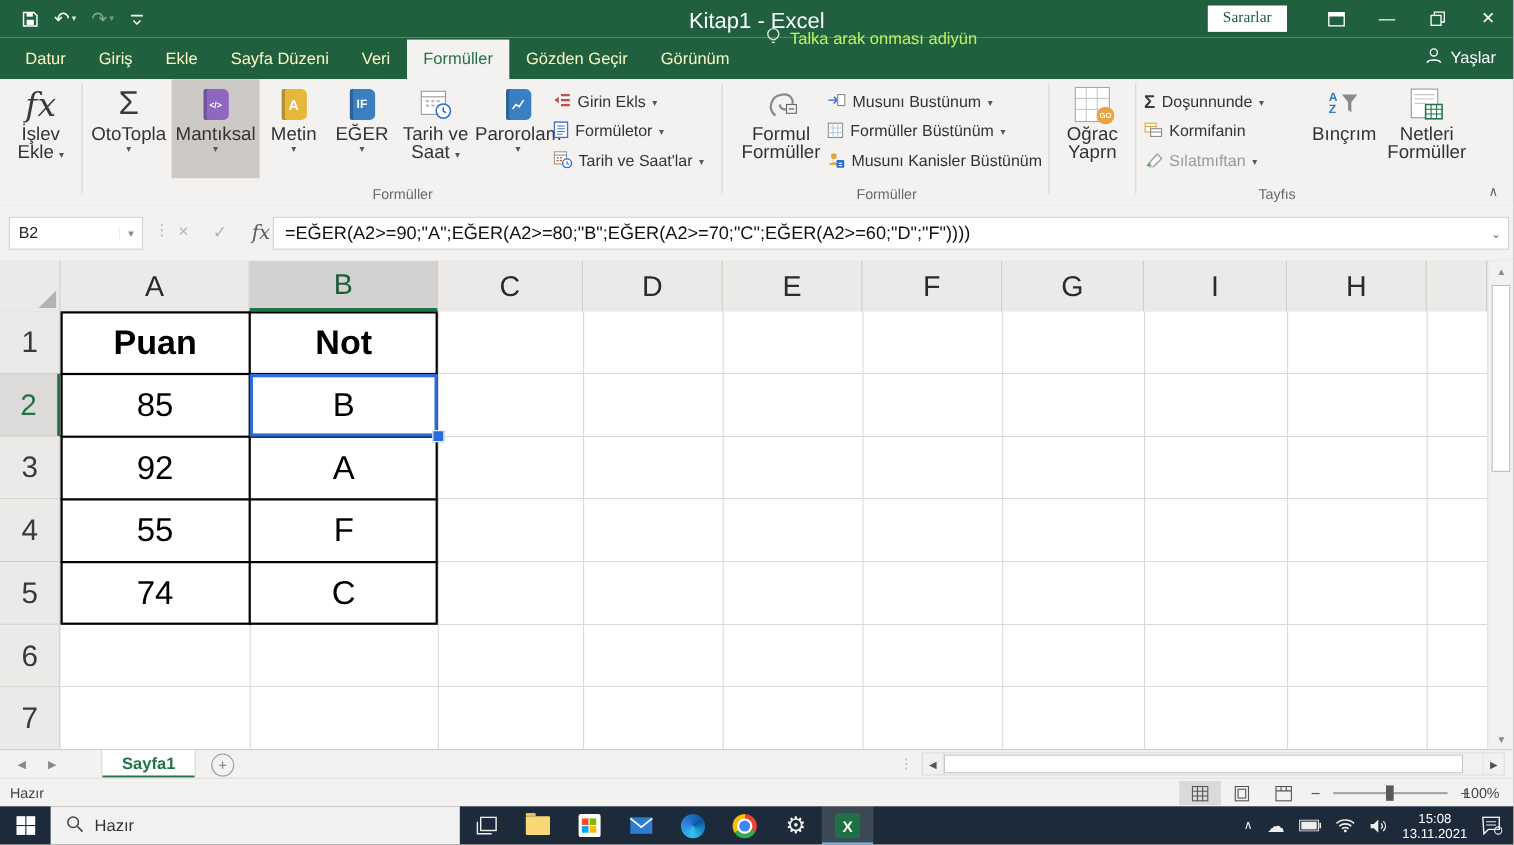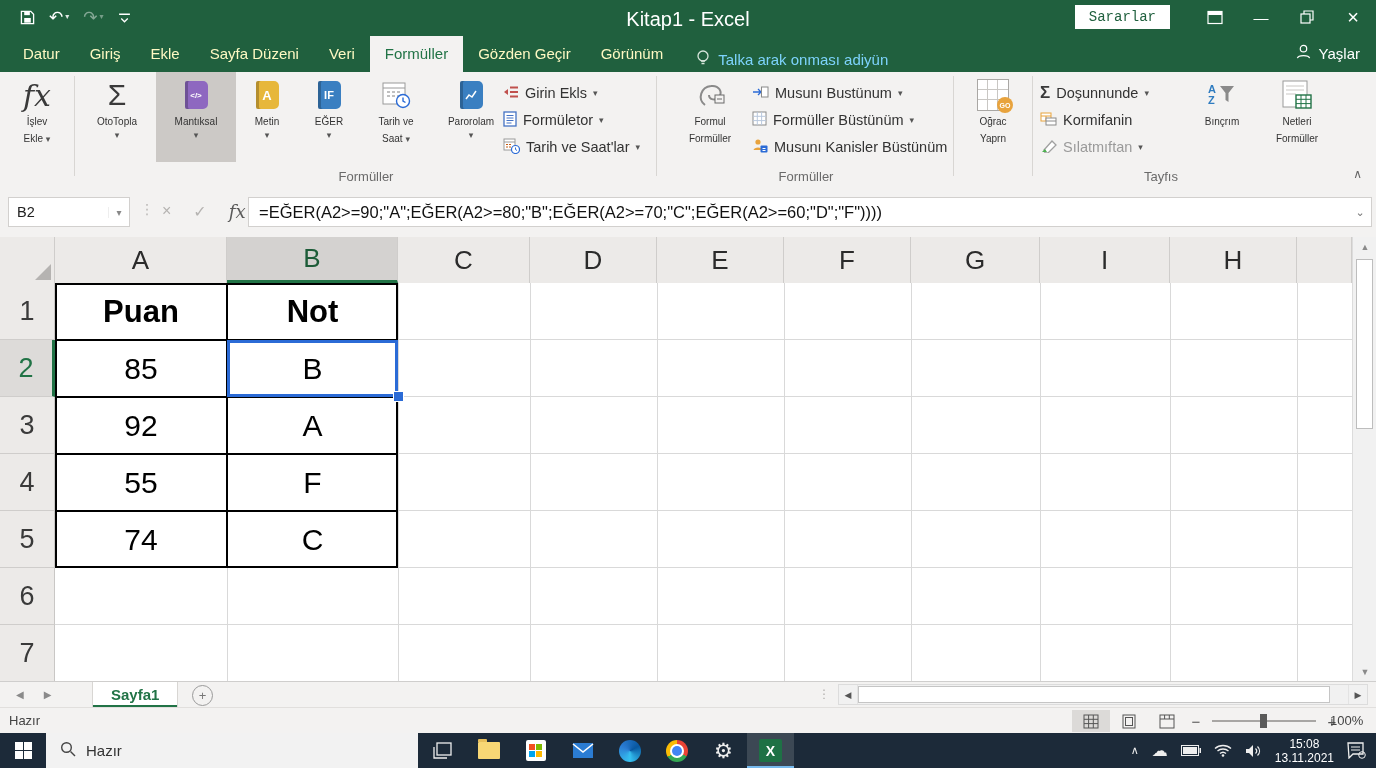--- a/index.html
+++ b/index.html
@@ -7,37 +7,37 @@
        font-family:"Liberation Sans",sans-serif;-webkit-font-smoothing:antialiased;}
   .abs{position:absolute;}
   
   .titlebar{position:absolute;left:0;top:0;width:1376px;height:34px;background:#20603e;color:#fff;}
   .qat{position:absolute;left:20px;top:5px;display:flex;align-items:center;gap:14px;height:24px;}
   .qbtn{display:flex;align-items:center;gap:2px;color:#fff;font-size:17px;line-height:1;cursor:default;}
   .qbtn .mini{font-size:8px;opacity:.85;}
   .qbtn.dim{opacity:.45;}
   .wtitle{position:absolute;left:0;right:0;top:8px;text-align:center;font-size:20px;color:#fff;}
   .tb-right{position:absolute;right:0;top:0;height:34px;display:flex;align-items:center;}
-  .sharebtn{background:#fff;color:#20603e;font-size:14px;border:none;padding:4px 14px;margin-right:22px;font-family:Liberation Mono, monospace;}
+  .sharebtn{background:#fff;color:#20603e;font-size:14px;border:none;padding:4px 14px;margin-right:22px;font-family:Liberation Serif, serif;}
   .caption{width:46px;height:34px;display:flex;align-items:center;justify-content:center;color:#fff;font-size:15px;}
   
   .tabrow{position:absolute;left:0;top:34px;width:1376px;height:38px;background:#20603e;display:flex;align-items:flex-end;}
   .tab{color:#fef9c3;font-size:15px;padding:9px 15px 10px;cursor:default;}
   .tab.active{background:#f3f2f1;color:#217346;}
-  .tellme{display:flex;align-items:center;gap:8px;color:#7dd3fc;font-size:15px;margin-left:18px;padding-bottom:2px;}
+  .tellme{display:flex;align-items:center;gap:8px;color:#bef264;font-size:15px;margin-left:18px;padding-bottom:26px;}
   .userbox{position:absolute;right:16px;bottom:9px;display:flex;align-items:center;gap:7px;color:#fff;font-size:15px;}
   
   .ribbon{position:absolute;left:0;top:72px;width:1376px;height:115px;background:#f3f2f1;border-bottom:1px solid #d8d6d3;}
   .rdiv{position:absolute;top:4px;width:1px;height:100px;background:#d8d6d3;}
   .rgroup{position:absolute;top:0;height:114px;}
   .glabel{position:absolute;bottom:2px;left:0;right:0;text-align:center;font-size:13px;color:#6a6a6a;}
   .bigbtn{display:flex;flex-direction:column;align-items:center;padding-top:5px;height:90px;box-sizing:border-box;}
   .bigbtn.hl{background:#ccc9c6;}
   .ic32{height:36px;display:flex;align-items:center;justify-content:center;}
-  .blbl{font-size:10px;color:#333;line-height:17px;text-align:center;white-space:nowrap;}
+  .blbl{font-size:17px;color:#333;line-height:17px;text-align:center;white-space:nowrap;}
   .ddm{font-size:0;}
   .ddm::after{content:"▾";font-size:9px;color:#555;}
   .bigrow{display:flex;align-items:flex-start;}
   .smallcol{display:flex;flex-direction:column;justify-content:flex-start;gap:7px;padding-top:11px;}
   .smallbtn{display:flex;align-items:center;gap:6px;font-size:14.5px;color:#333;white-space:nowrap;height:20px;}
   .smallbtn.dim{color:#9a9a9a;}
   .book{width:23px;height:28px;border-radius:2px 5px 5px 2px;display:flex;align-items:center;justify-content:center;color:#fff;font-weight:bold;box-shadow:inset 3px 0 0 rgba(0,0,0,.22);}
   .fxbig{font-family:"DejaVu Serif",serif;font-style:italic;font-size:30px;color:#3a3a3a;}
   .sigma{font-size:30px;color:#3a3a3a;line-height:1;}
   .sheeticon{position:relative;width:30px;height:30px;background:#fff;border:1px solid #a9a7a4;

